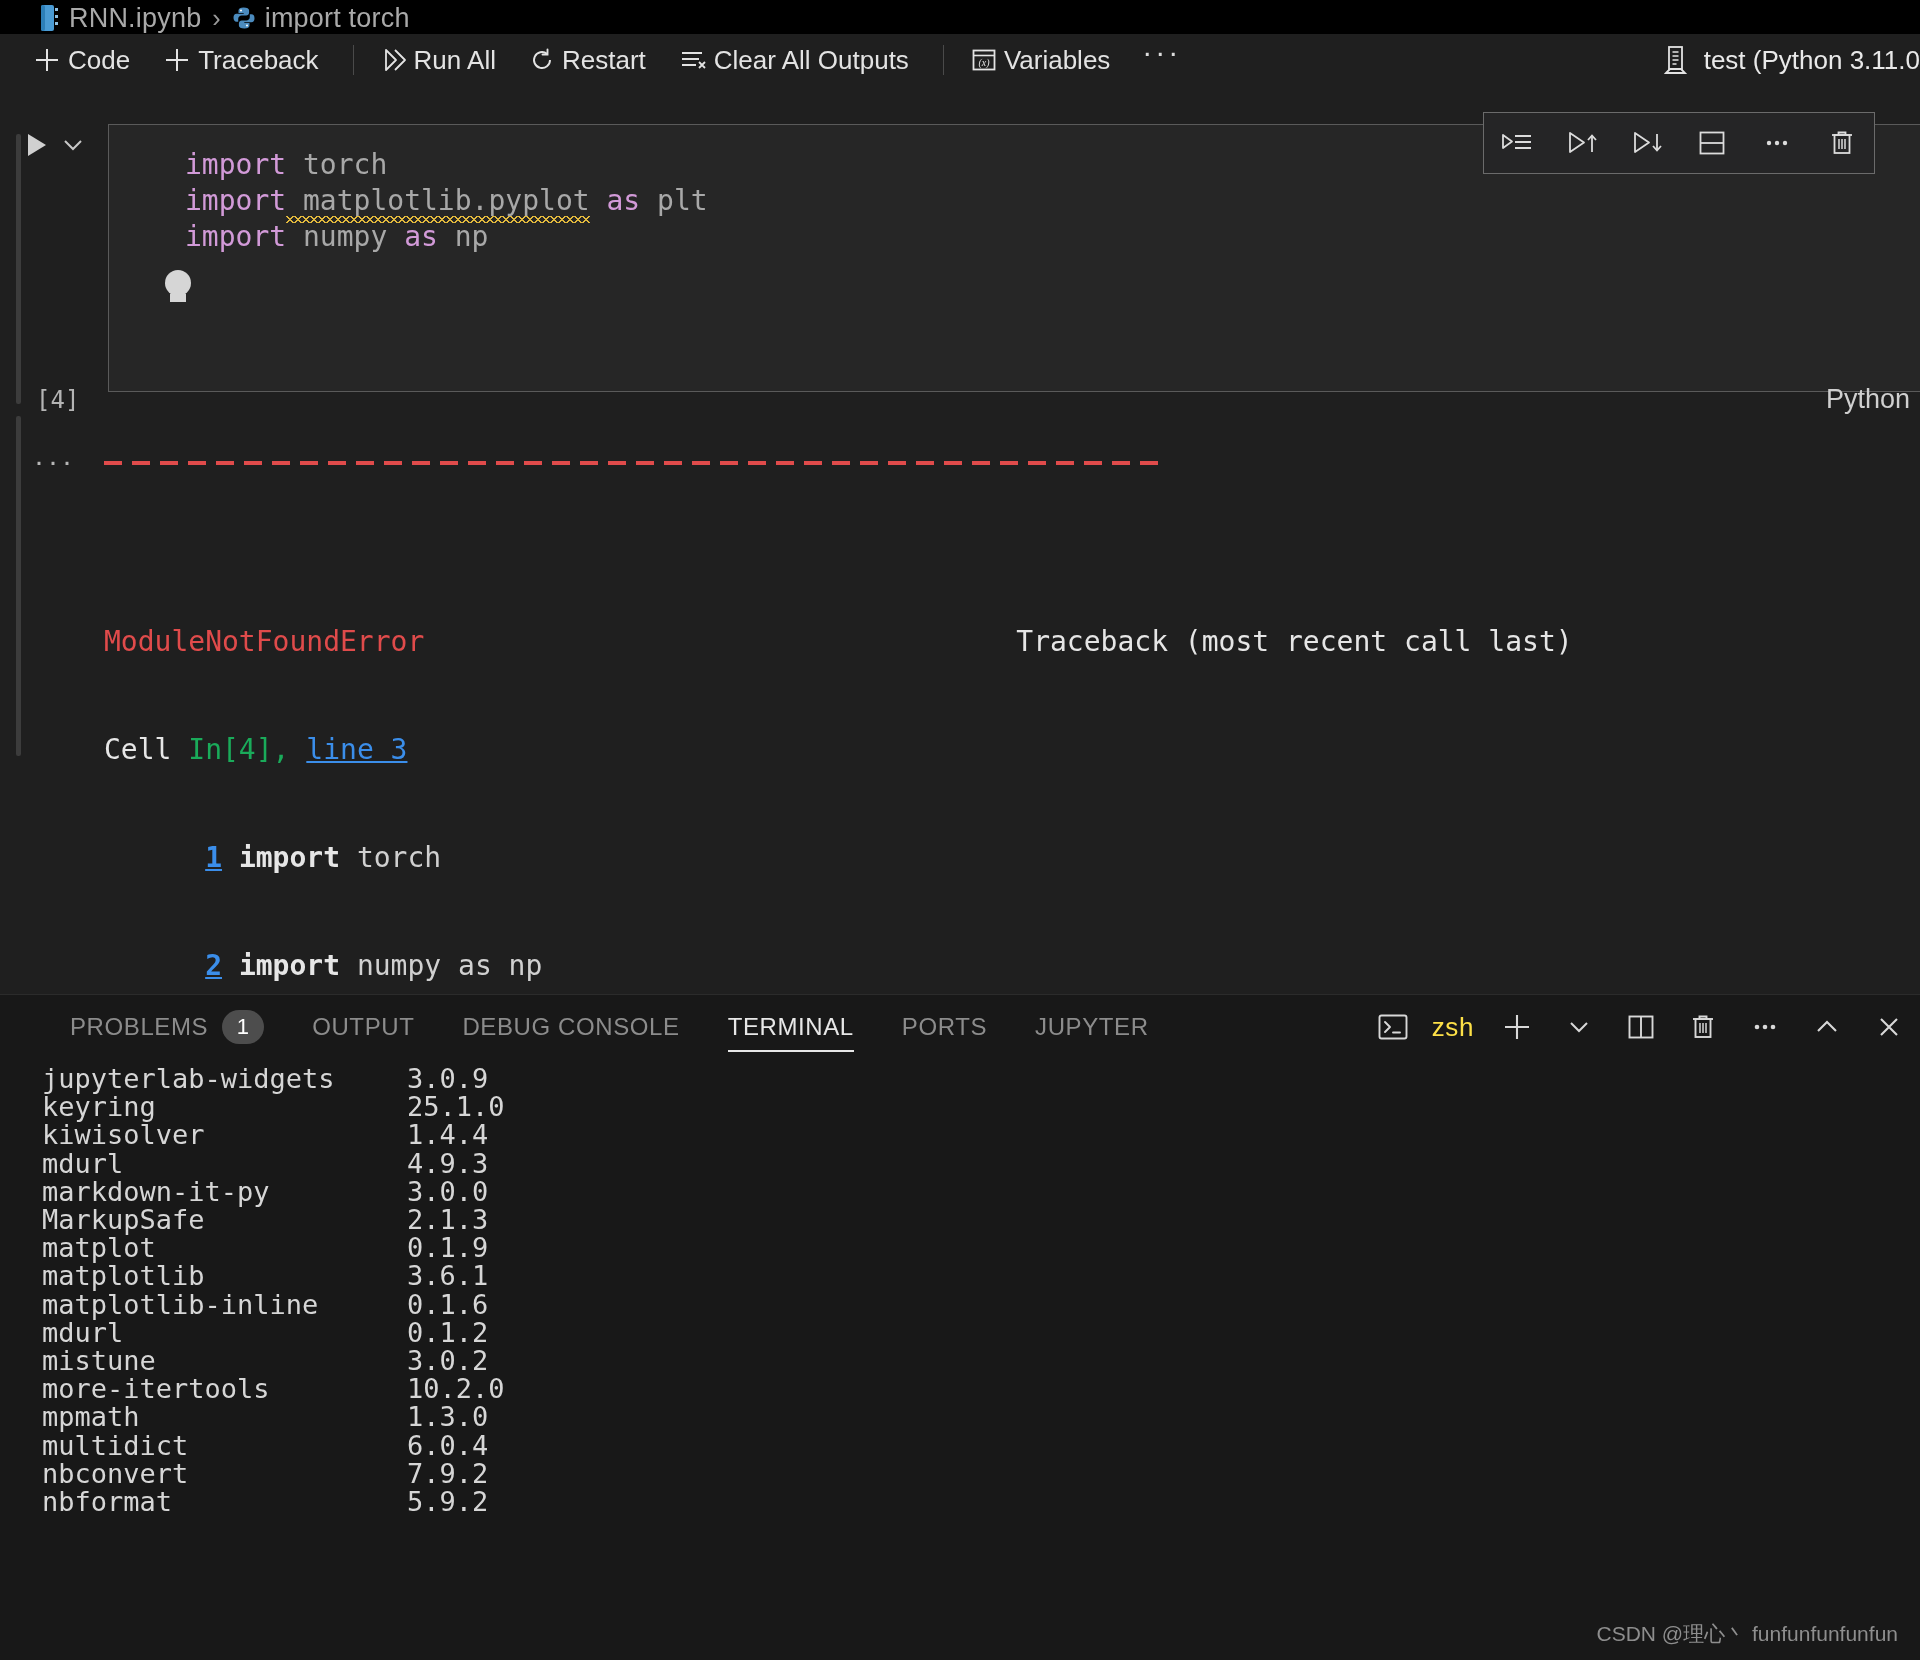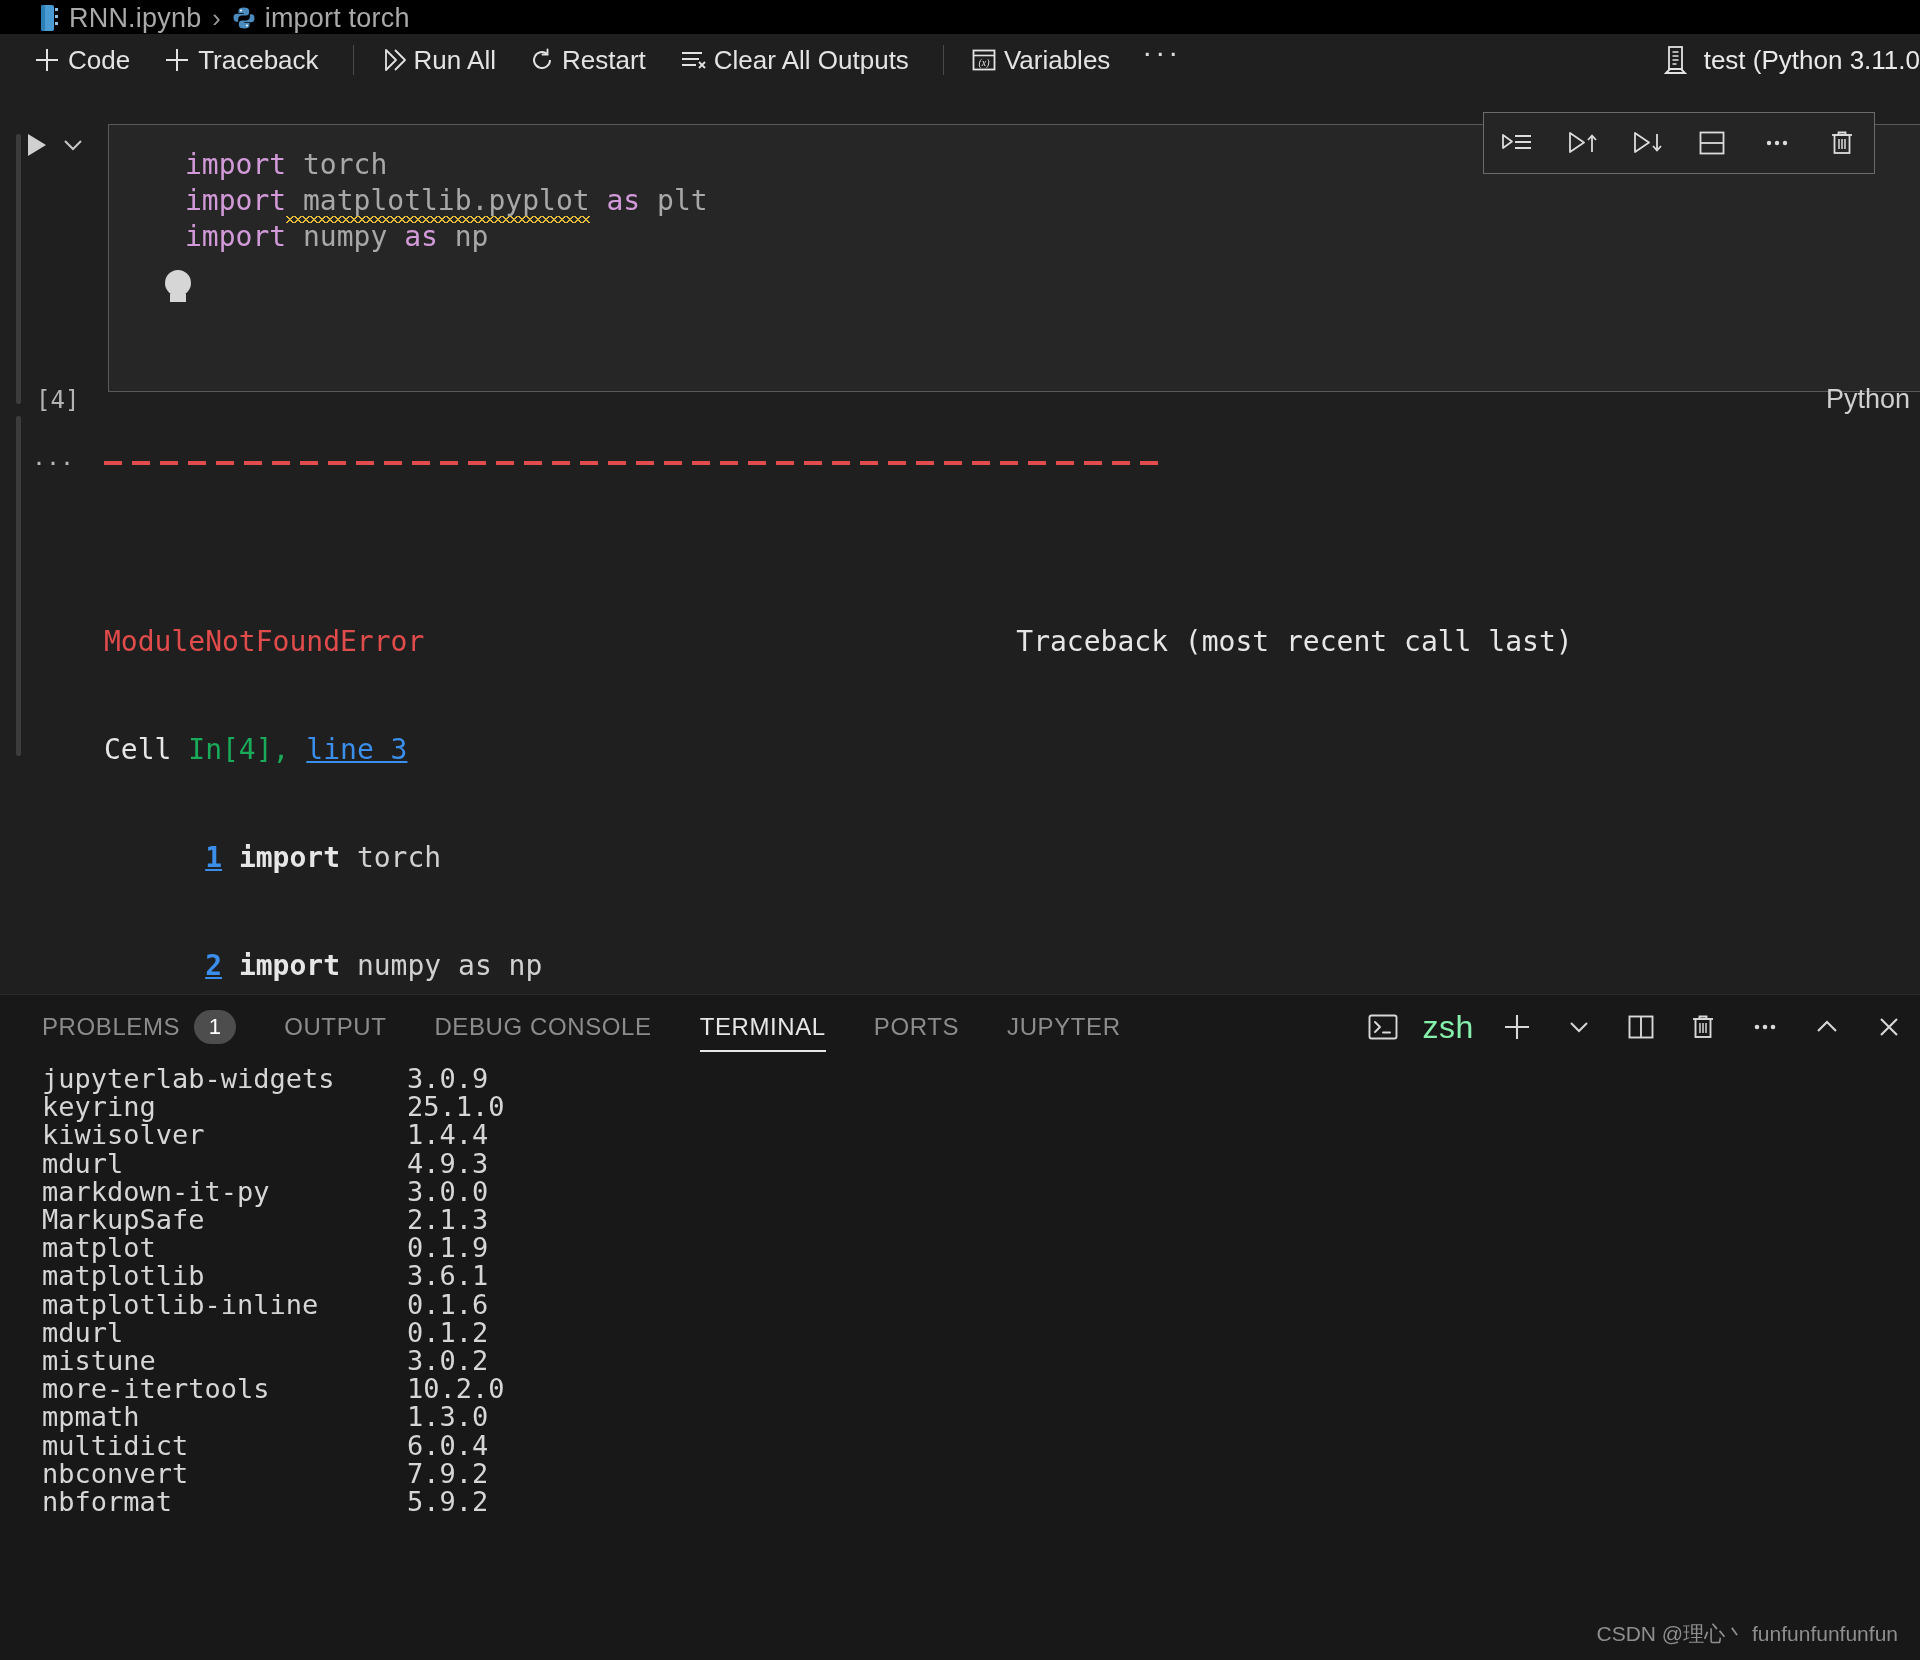--- a/index.html
+++ b/index.html
@@ -195,20 +195,21 @@
   }
   .tb-head-row { display:flex; }
   .tb-head-row .tb-spacer { display:inline-block; width: 592px; }
 
   
   #panel {
     position: absolute;
     left: 0; right: 0; top: 994px; bottom: 0;
     background: #181818;
     border-top: 1px solid #2b2b2b;
+    padding-left: 28px;
   }
   #panel-tabs {
     position: relative;
     height: 64px;
     display: flex;
     align-items: center;
     padding-left: 42px;
     font-size: 24px;
     letter-spacing: .6px;
   }
@@ -236,21 +237,21 @@
     position: absolute;
     right: 0; top: 0; height: 64px;
     display: flex; align-items: center; gap: 0px;
     padding-right: 0px;
   }
   #panel-actions .pa-item {
     display: flex; align-items: center; justify-content: center;
     height: 48px; min-width: 48px; padding: 0 7px;
     cursor: pointer; color: #d8d8d8;
   }
-  #shell-label { font-size: 32px; color: #86efac; margin-left: 8px; margin-right: 12px;}
+  #shell-label { font-size: 26px; color: #fde047; margin-left: 8px; margin-right: 12px;}
 
   
   #terminal {
     position: absolute;
     left: 0; right: 0; top: 64px; bottom: 0;
     padding-left: 42px; padding-top: 6px;
     overflow: hidden;
   }
   .term-row {
     font-size: 27px;

